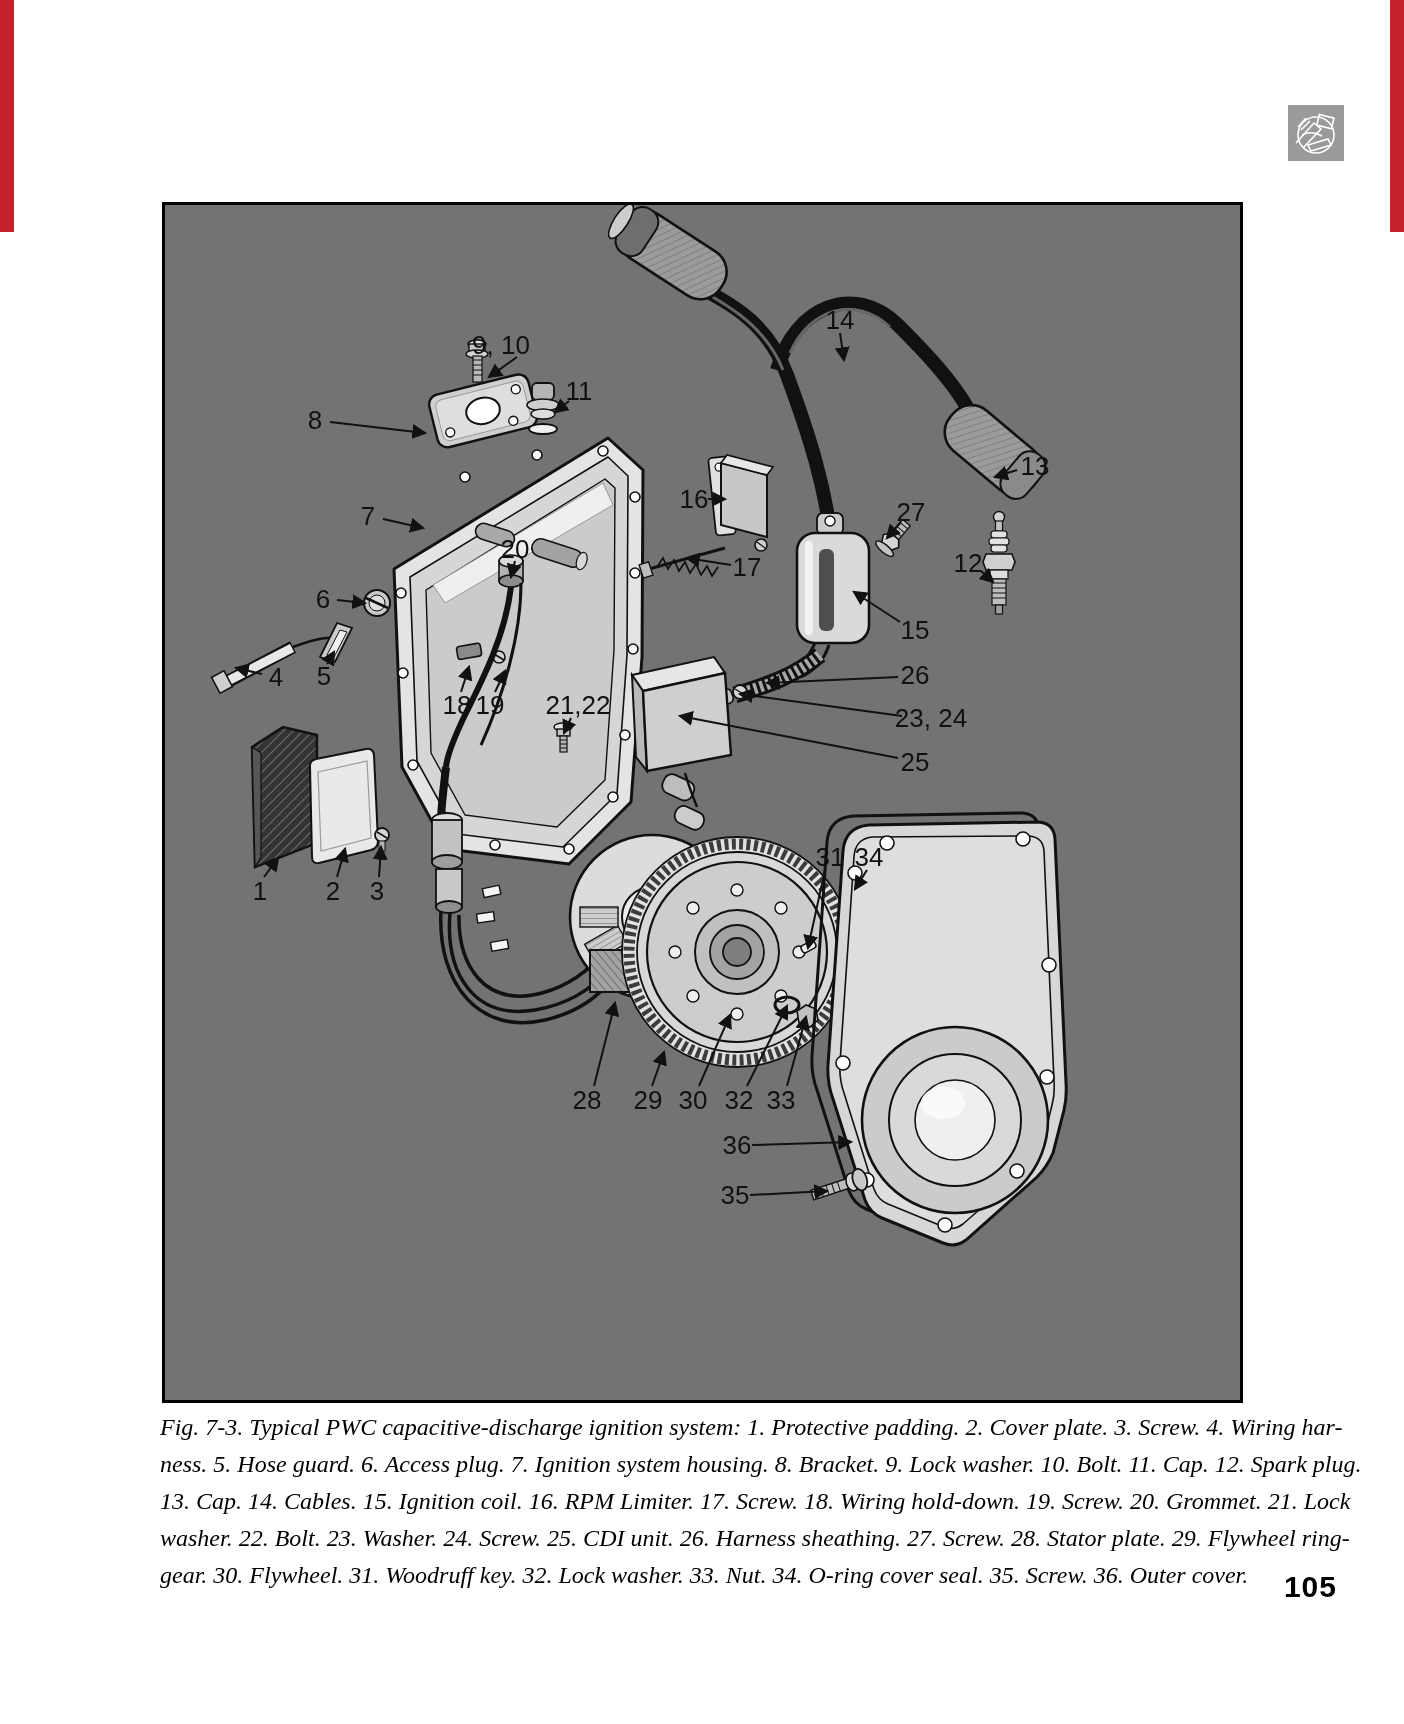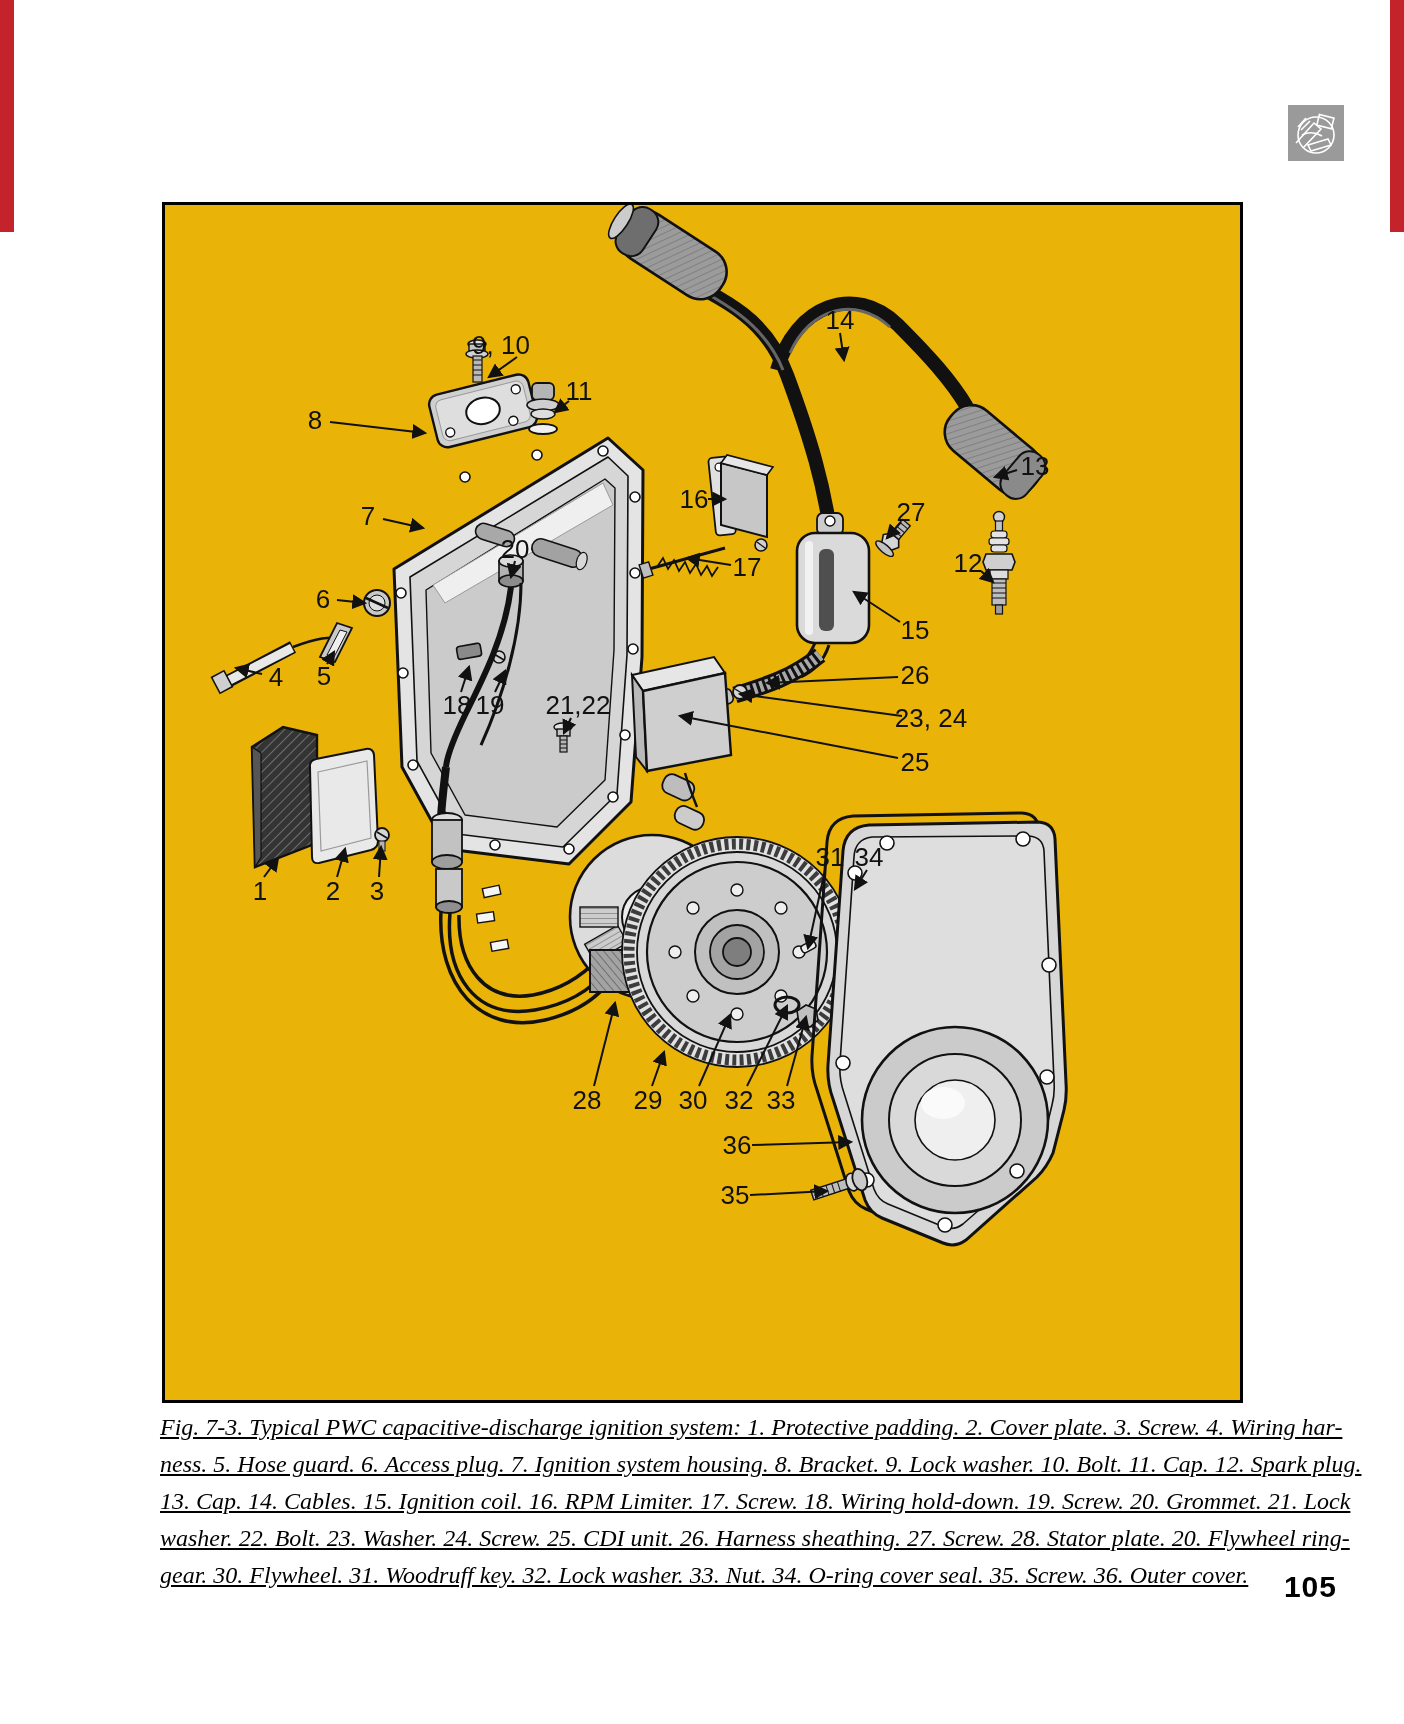--- a/index.html
+++ b/index.html
@@ -5,25 +5,25 @@
   html,body{margin:0;padding:0;background:#ffffff;}
   #page{position:relative;width:1404px;height:1724px;background:#ffffff;overflow:hidden;
         font-family:"Liberation Serif", serif;color:#000;}
   .edge-tab{position:absolute;top:0;width:14px;height:232px;}
   #edge-left{left:0;}
   #edge-right{right:0;}
   #header-title{position:absolute;top:124px;left:0;width:1243px;text-align:right;
       font-style:italic;font-weight:600;font-size:31px;letter-spacing:.2px;}
   #chapter-badge{position:absolute;left:1288px;top:105px;width:56px;height:56px;background:#9a9a9a;}
   #figure-box{position:absolute;left:162px;top:202px;width:1081px;height:1201px;
-      border:3px solid #000;box-sizing:border-box;background:#eab308;}
+      border:3px solid #000;box-sizing:border-box;background:#737373;}
   #diagram{position:absolute;left:0;top:0;width:100%;height:100%;}
   #caption{position:absolute;left:160px;top:1409px;width:1100px;
       font-style:italic;font-size:24px;line-height:37px;}
-  .cap-line{text-align:justify;text-align-last:justify;white-space:nowrap;text-decoration:underline;}
+  .cap-line{text-align:justify;text-align-last:justify;white-space:nowrap;}
   .cap-line.last{text-align:left;text-align-last:left;}
   #page-number{position:absolute;top:1570px;left:0;width:1322px;text-align:right;
       font-family:"Liberation Sans", sans-serif;font-weight:bold;font-size:30px;letter-spacing:1px;padding-left:15px;}
   svg text.callout{font-family:"Liberation Sans", sans-serif;font-size:26px;fill:#111;}
   svg .ln{stroke:#111;stroke-width:2;fill:none;}
 </style>
 </head>
 <body>
 
 <div id="page">
@@ -423,18 +423,18 @@
           <line x1="585" y1="990" x2="662" y2="986" class="ln" marker-end="url(#arr)"></line>
           <text x="570" y="999" text-anchor="middle" class="callout">35</text>
         </g>
     </svg>
   </div>
 
   <div id="caption">
     <div class="cap-line">Fig. 7-3. Typical PWC capacitive-discharge ignition system: 1. Protective padding. 2. Cover plate. 3. Screw. 4. Wiring har-</div>
     <div class="cap-line">ness. 5. Hose guard. 6. Access plug. 7. Ignition system housing. 8. Bracket. 9. Lock washer. 10. Bolt. 11. Cap. 12. Spark plug.</div>
     <div class="cap-line">13. Cap. 14. Cables. 15. Ignition coil. 16. RPM Limiter. 17. Screw. 18. Wiring hold-down. 19. Screw. 20. Grommet. 21. Lock</div>
-    <div class="cap-line">washer. 22. Bolt. 23. Washer. 24. Screw. 25. CDI unit. 26. Harness sheathing. 27. Screw. 28. Stator plate. 20. Flywheel ring-</div>
+    <div class="cap-line">washer. 22. Bolt. 23. Washer. 24. Screw. 25. CDI unit. 26. Harness sheathing. 27. Screw. 28. Stator plate. 29. Flywheel ring-</div>
     <div class="cap-line last">gear. 30. Flywheel. 31. Woodruff key. 32. Lock washer. 33. Nut. 34. O-ring cover seal. 35. Screw. 36. Outer cover.</div>
   </div>
 
   <div id="page-number">105</div>
 </div>
 
 </body></html>

